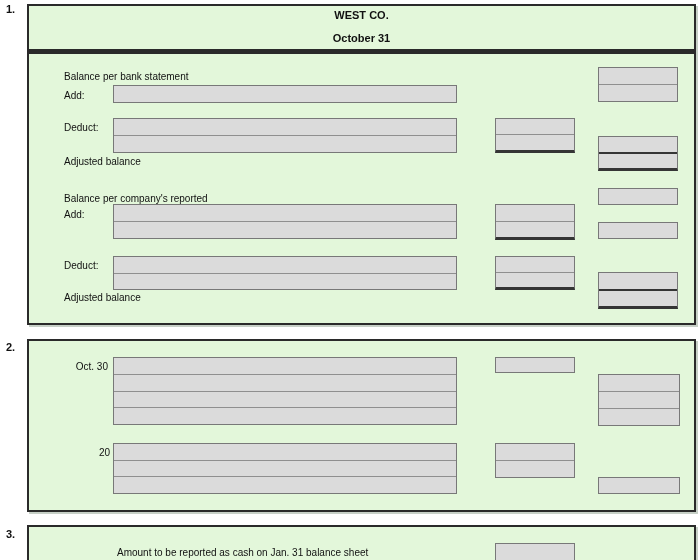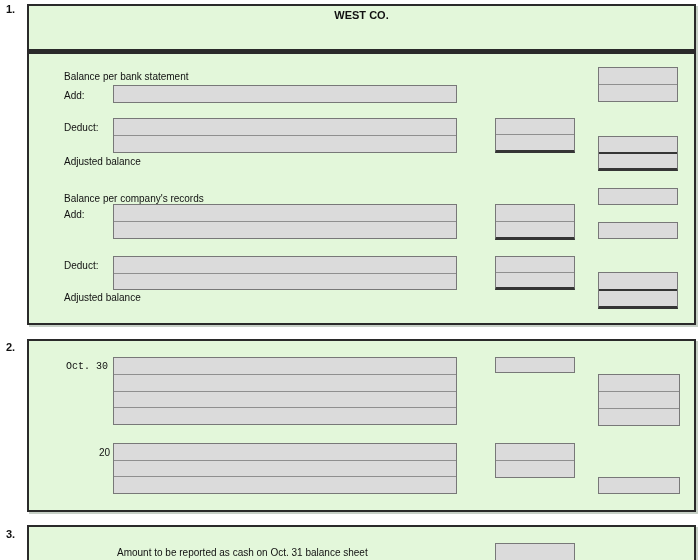--- a/index.html
+++ b/index.html
@@ -23,20 +23,21 @@
 <body>
 
 <div class="page">
 
   <div class="num" style="left:6px;top:3px;">1.</div>
   <div class="num" style="left:6px;top:341px;">2.</div>
   <div class="num" style="left:6px;top:528px;">3.</div>
 
   <div class="frame hdr" style="left:27px;top:4px;width:669px;height:48px;border-bottom-width:3px;">
     <div class="hline">WEST CO.</div>
+    <div class="hline">October 31</div>
   </div>
 
   <div class="frame" style="left:27px;top:52px;width:669px;height:273px;"></div>
 
   <div class="lbl" style="left:64px;top:70px;">Balance per bank statement</div>
   <div class="lbl" style="left:64px;top:89px;">Add:</div>
   <div class="lbl" style="left:64px;top:121px;">Deduct:</div>
   <div class="lbl" style="left:64px;top:155px;">Adjusted balance</div>
 
   <div class="cell" style="left:598px;top:67px;width:80px;height:35px;">
@@ -51,21 +52,21 @@
   </div>
   <div class="cell hb" style="left:495px;top:118px;width:80px;height:35px;">
     <div class="row"></div>
     <div class="row"></div>
   </div>
   <div class="cell hb" style="left:598px;top:136px;width:80px;height:35px;">
     <div class="row hdiv"></div>
     <div class="row"></div>
   </div>
 
-  <div class="lbl" style="left:64px;top:192px;">Balance per company's records</div>
+  <div class="lbl" style="left:64px;top:192px;">Balance per company's reported</div>
   <div class="lbl" style="left:64px;top:208px;">Add:</div>
   <div class="lbl" style="left:64px;top:259px;">Deduct:</div>
   <div class="lbl" style="left:64px;top:291px;">Adjusted balance</div>
 
   <div class="cell" style="left:598px;top:188px;width:80px;height:17px;"></div>
   <div class="cell" style="left:113px;top:204px;width:344px;height:35px;">
     <div class="row"></div>
     <div class="row"></div>
   </div>
   <div class="cell hb" style="left:495px;top:204px;width:80px;height:36px;">
@@ -82,21 +83,21 @@
     <div class="row"></div>
     <div class="row"></div>
   </div>
   <div class="cell hb" style="left:598px;top:272px;width:80px;height:37px;">
     <div class="row hdiv"></div>
     <div class="row"></div>
   </div>
 
   <div class="frame" style="left:27px;top:339px;width:669px;height:173px;"></div>
 
-  <div class="lbl rlbl" style="left:53px;top:360px;width:55px;font-family:Liberation Mono, monospace;">Oct. 30</div>
+  <div class="lbl rlbl" style="left:53px;top:360px;width:55px;">Oct. 30</div>
   <div class="cell" style="left:113px;top:357px;width:344px;height:68px;">
     <div class="row"></div>
     <div class="row"></div>
     <div class="row"></div>
     <div class="row"></div>
   </div>
   <div class="cell" style="left:495px;top:357px;width:80px;height:16px;"></div>
   <div class="cell" style="left:598px;top:374px;width:82px;height:52px;">
     <div class="row"></div>
     <div class="row"></div>
@@ -109,16 +110,16 @@
     <div class="row"></div>
     <div class="row"></div>
   </div>
   <div class="cell" style="left:495px;top:443px;width:80px;height:35px;">
     <div class="row"></div>
     <div class="row"></div>
   </div>
   <div class="cell" style="left:598px;top:477px;width:82px;height:17px;"></div>
 
   <div class="frame" style="left:27px;top:525px;width:669px;height:60px;"></div>
-  <div class="lbl" style="left:117px;top:546px;">Amount to be reported as cash on Oct. 31 balance sheet</div>
+  <div class="lbl" style="left:117px;top:546px;">Amount to be reported as cash on Jan. 31 balance sheet</div>
   <div class="cell" style="left:495px;top:543px;width:80px;height:30px;"></div>
 
 </div>
 
 </body></html>

